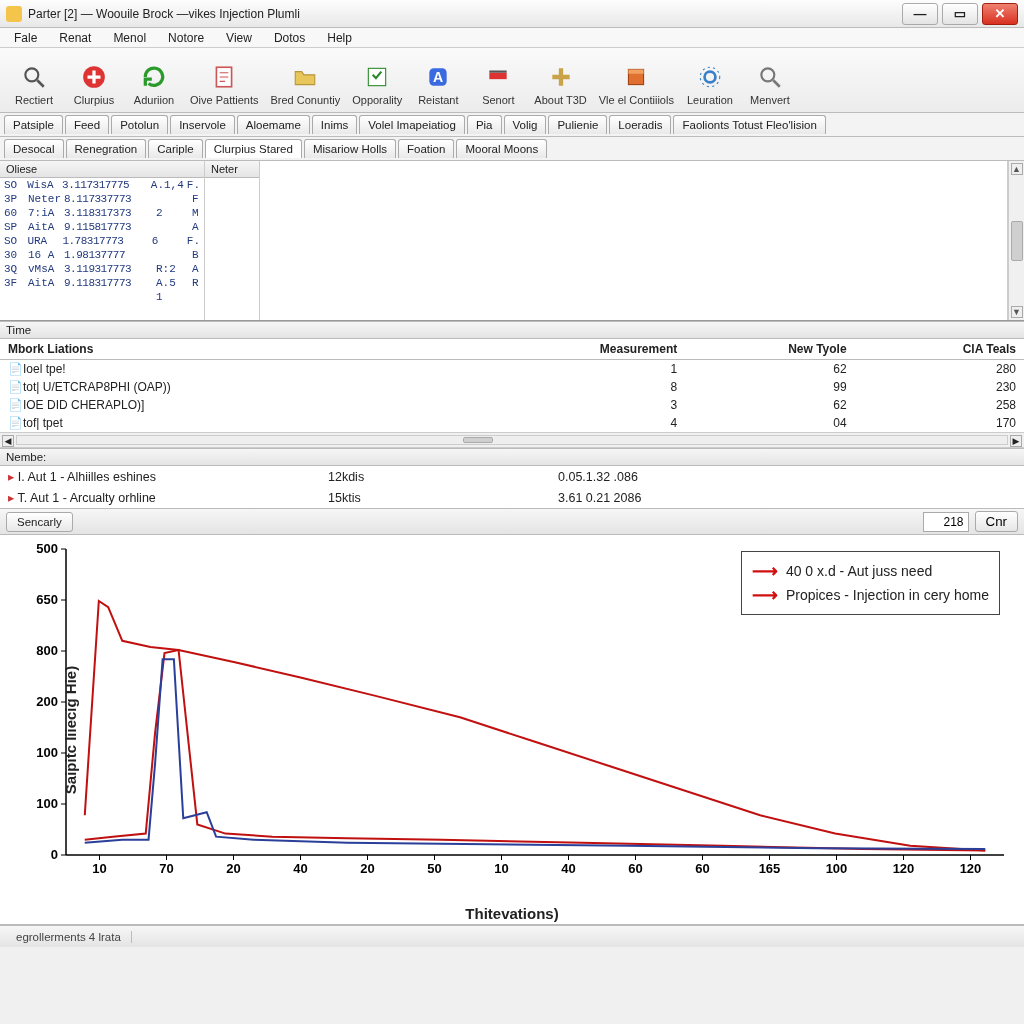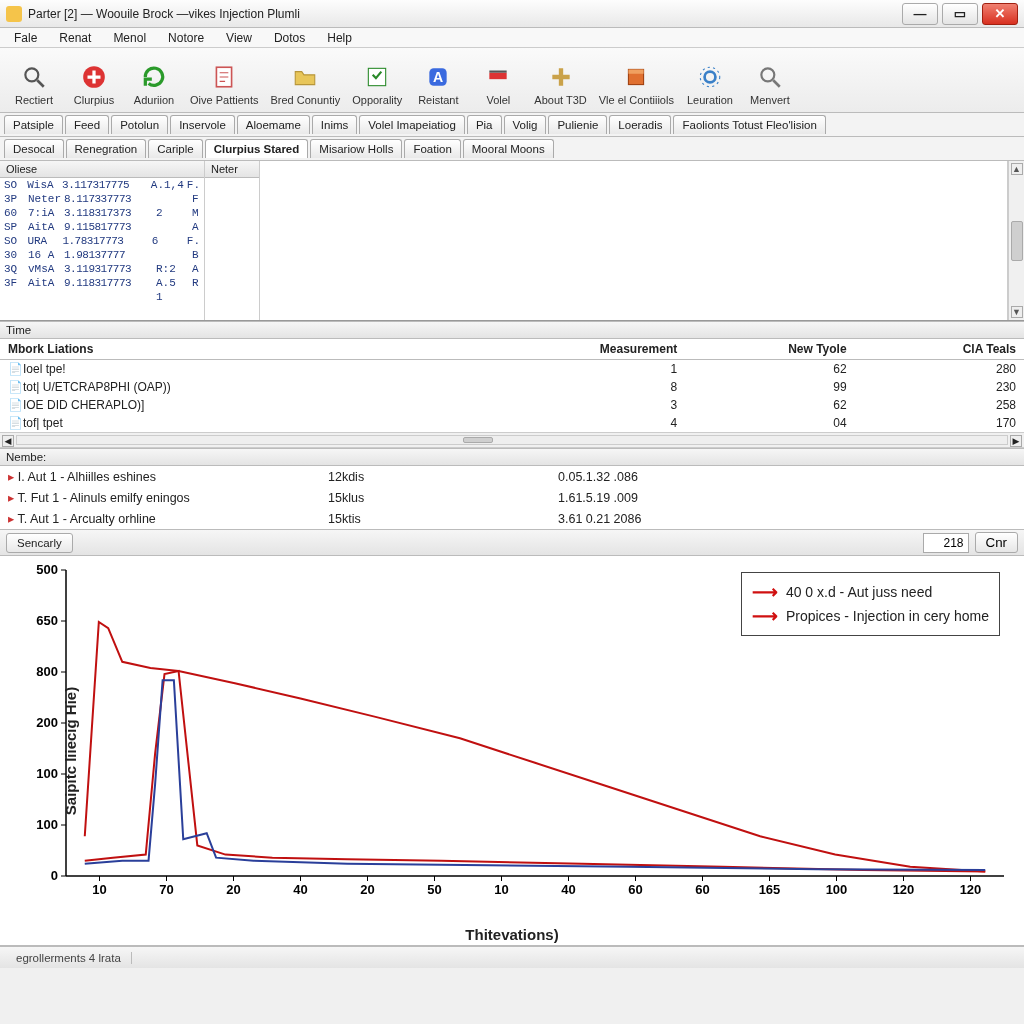--- a/index.html
+++ b/index.html
@@ -54,21 +54,21 @@
   
   .tabs, .tabs2 {
     display:flex; gap:2px; padding:2px 4px; background:#f3f3f3; border-bottom:1px solid #bbb;
     overflow:hidden;
   }
   .tab {
     padding:3px 8px; border:1px solid #aaa; border-bottom:none;
     background:linear-gradient(#fff,#e9e9e9); border-radius:3px 3px 0 0;
     font-size:11.5px; white-space:nowrap;
   }
-  .tab.active { background:#fff; font-weight:bold;}
+  .tab.active { background:#fff; font-weight:normal;}
   
   .upper {
     display:flex; height:160px; border-bottom:1px solid #999; background:#fff;
   }
   .upper .col {
     border-right:1px solid #ccc; overflow:hidden;
   }
   .colhead {
     background:linear-gradient(#f6f6f6,#e4e4e4); border-bottom:1px solid #bbb;
     padding:2px 6px; font-size:11px;
@@ -230,21 +230,21 @@
       </div>
       <div class="tlabel">Reistant</div>
     </div>
     <div class="tbtn">
       <div class="ticon">
         <svg width="26" height="26" viewBox="0 0 24 24">
           <rect x="4" y="8" width="16" height="6" fill="#d33"></rect>
           <rect x="4" y="6" width="16" height="2" fill="#555"></rect>
         </svg>
       </div>
-      <div class="tlabel">Volel</div>
+      <div class="tlabel">Senort</div>
     </div>
     <div class="tbtn">
       <div class="ticon">
         <svg width="26" height="26" viewBox="0 0 24 24">
           <path d="M12 4v16M4 12h16" stroke="#caa24a" stroke-width="4"></path>
         </svg>
       </div>
       <div class="tlabel">About T3D</div>
     </div>
     <div class="tbtn">
@@ -428,25 +428,20 @@
 </div>
 
 <div class="sectionhead">Nembe:</div>
 
 <table class="lowtbl">
   <tbody id="lowbody">
       <tr>
         <td style="width:320px"><span style="color:#c33">▸</span> I. Aut 1 -  Alhiilles eshines</td>
         <td style="width:230px">12kdis</td>
         <td>0.05.1.32 .086</td>
-      </tr>
-      <tr>
-        <td style="width:320px"><span style="color:#c33">▸</span> T. Fut 1 -  Alinuls emilfy eningos</td>
-        <td style="width:230px">15klus</td>
-        <td>1.61.5.19 .009</td>
       </tr>
       <tr>
         <td style="width:320px"><span style="color:#c33">▸</span> T. Aut 1 -  Arcualty orhline</td>
         <td style="width:230px">15ktis</td>
         <td>3.61 0.21 2086</td>
       </tr>
     </tbody>
 </table>
 
 <div class="chartbar">

